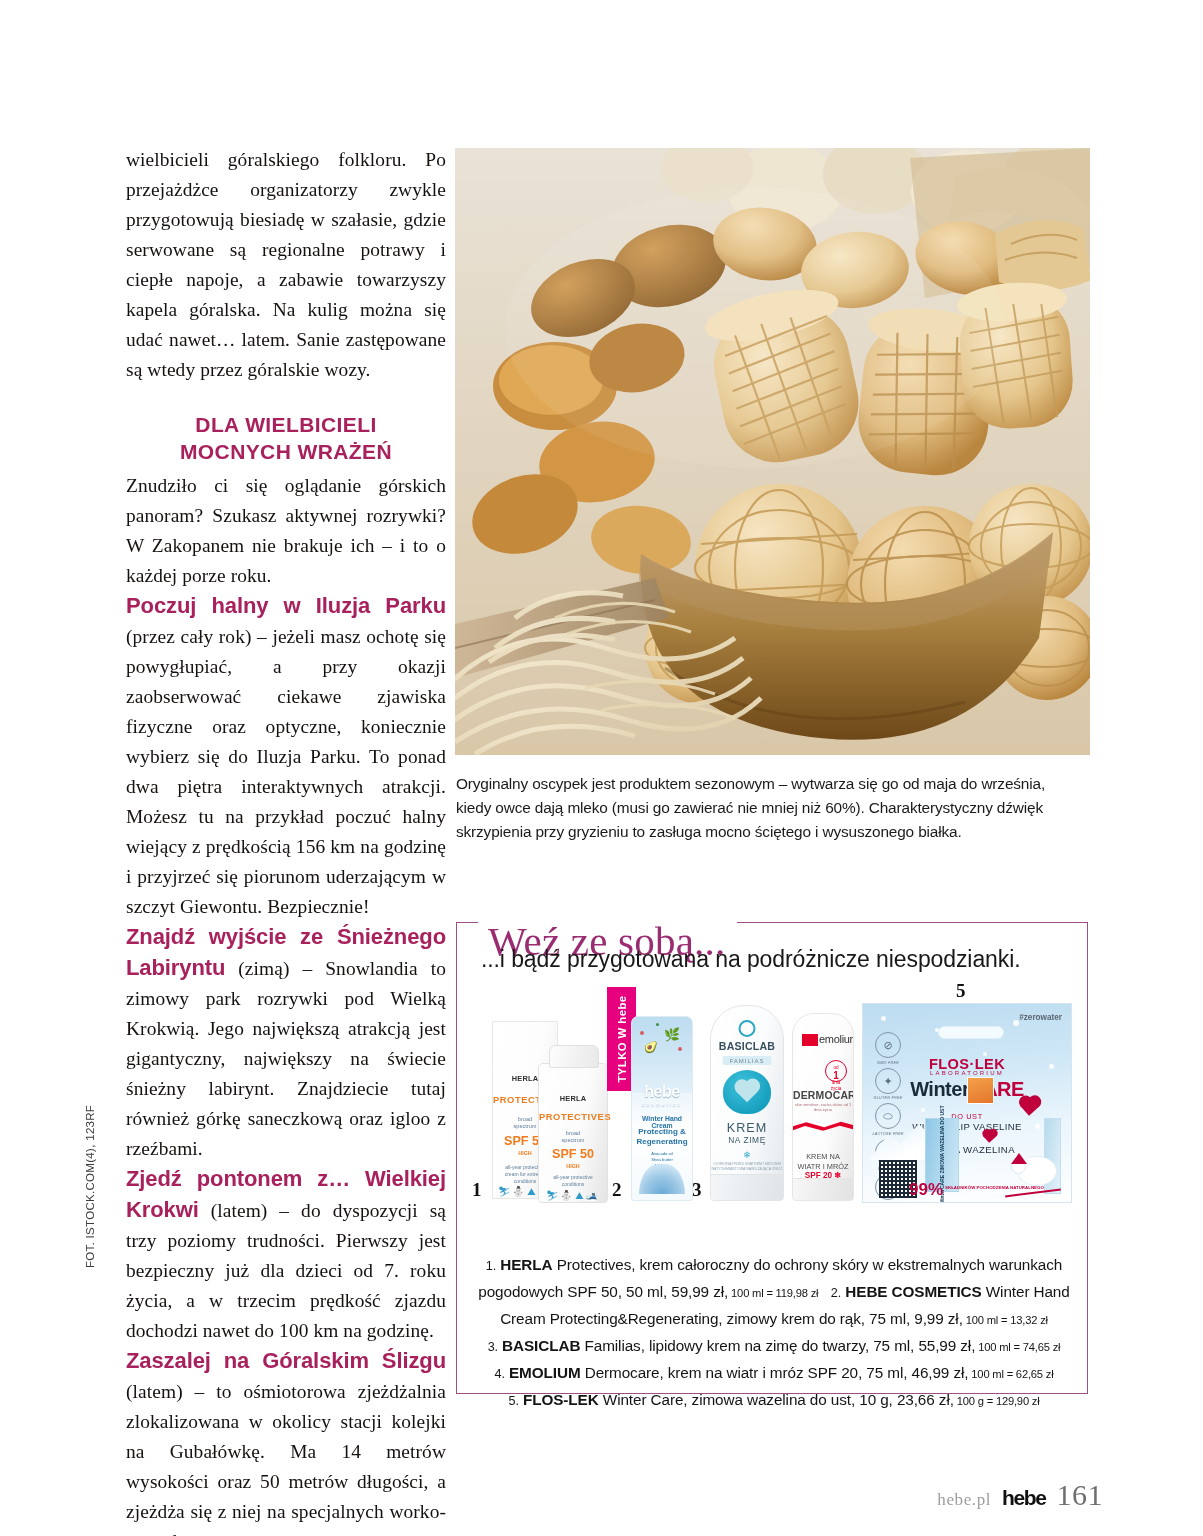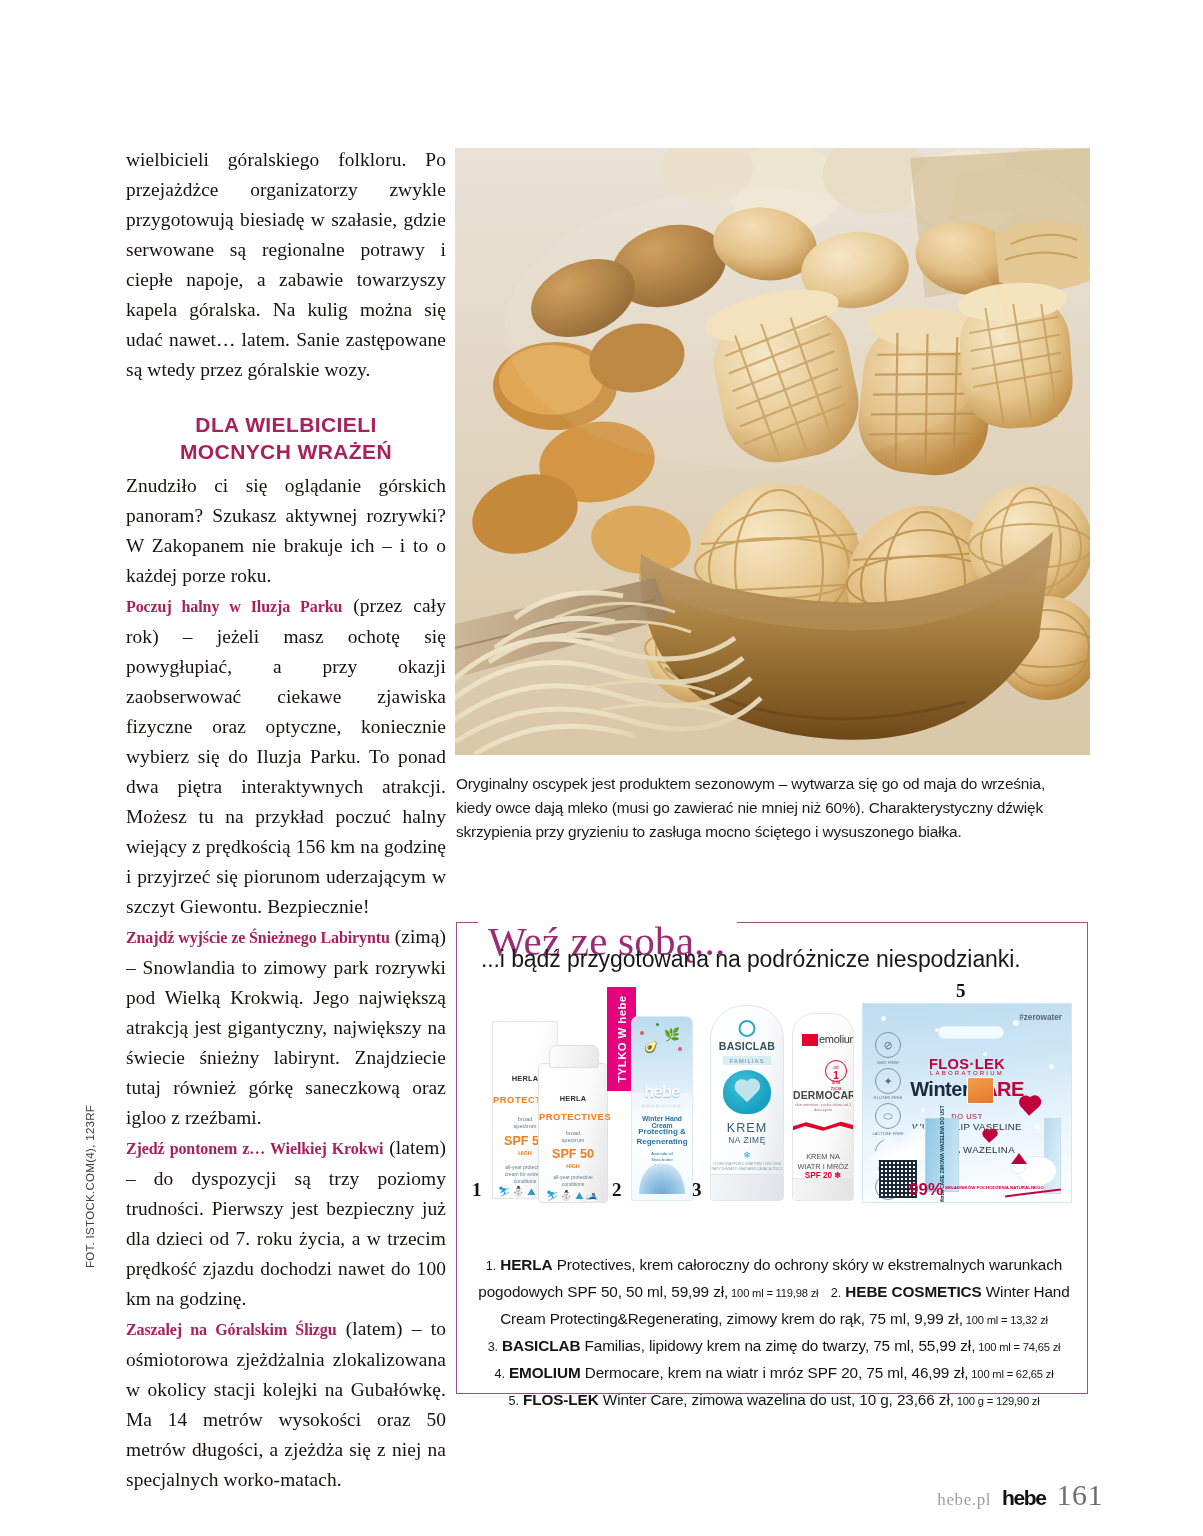--- a/index.html
+++ b/index.html
@@ -38,23 +38,23 @@
     font-size: 21px;
     font-weight: bold;
     color: #A8215D;
     text-align: center;
     line-height: 27px;
     letter-spacing: 0.4px;
     margin: 26px 0 6px 0;
   }
 
   .lead-in {
-    font-family: Liberation Serif, serif;
+    font-family: Liberation Sans, sans-serif;
     font-weight: bold;
-    font-size: 16px;
+    font-size: 22px;
     color: #A8215D;
     letter-spacing: -0.1px;
     margin-top: 36px;
   }
 
   
   .photo-credit {
     position: absolute;
     left: 84px;
     top: 1268px;

